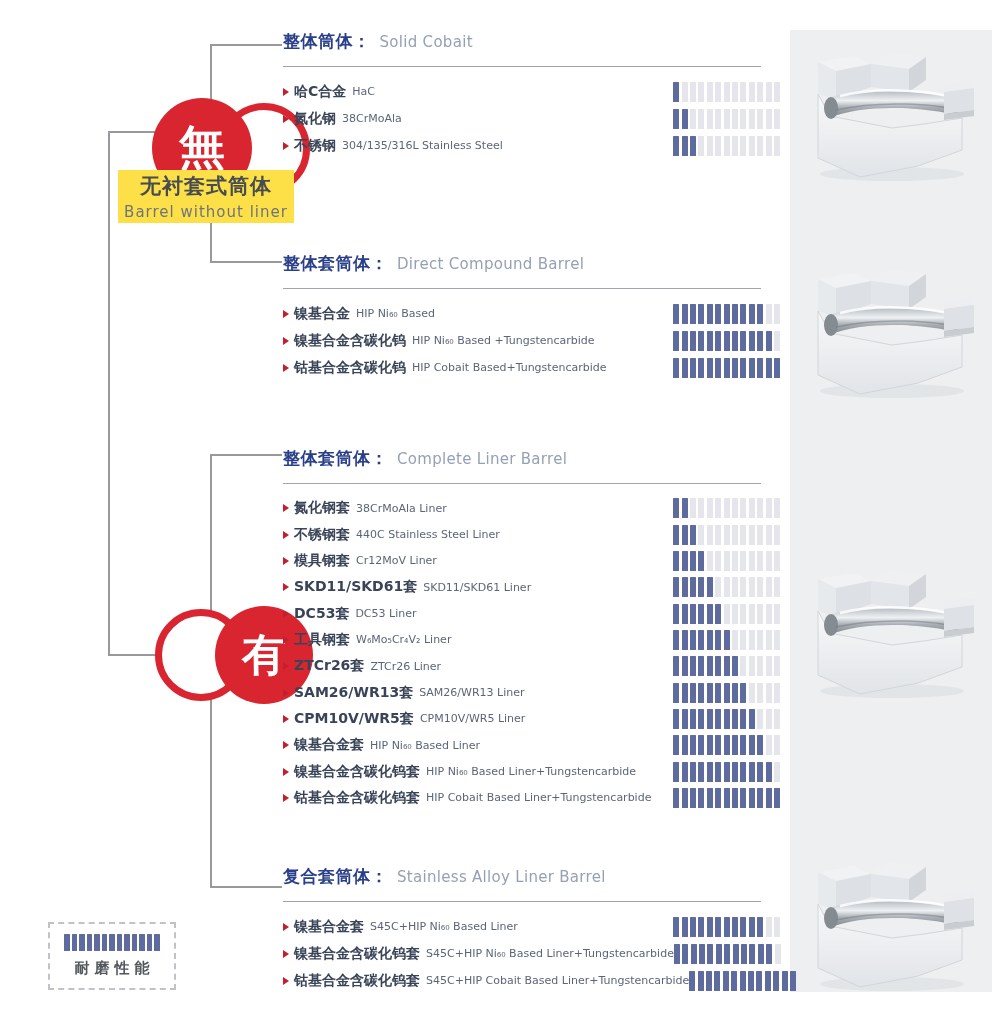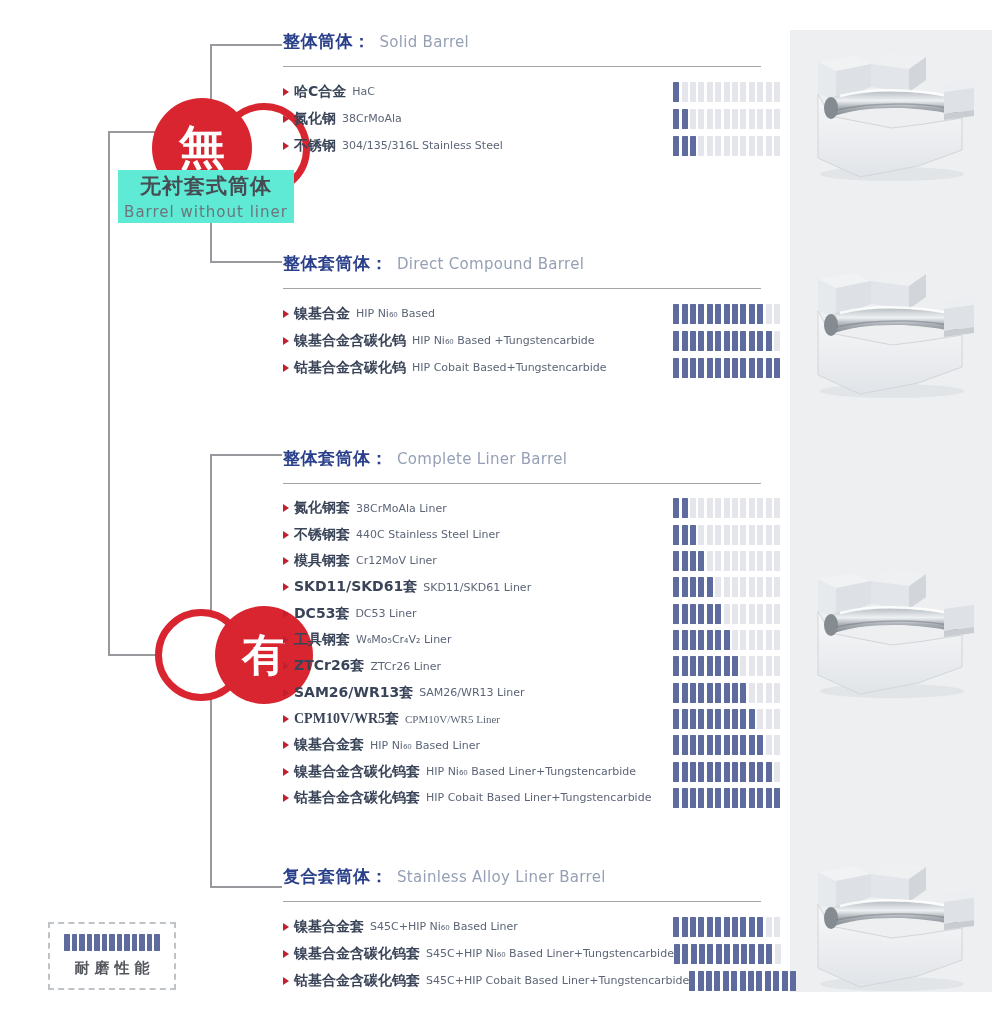--- a/index.html
+++ b/index.html
@@ -26,21 +26,21 @@
   .item .zh { font-size:14px; font-weight:700; color:#3a4458; white-space:nowrap; }
   .item .en { font-size:11px; color:#5c6577; margin-left:6px; white-space:nowrap; }
   .bar { margin-left:auto; display:flex; gap:2.4px; flex:none; }
   .seg { width:6px; height:20px; border-radius:.5px; }
 
   
   .circle-ring { position:absolute; border:7px solid #d8252f; border-radius:50%; background:#fff; box-sizing:border-box; }
   .circle-fill { position:absolute; border-radius:50%; background:#d8252f; color:#fff;
                  display:flex; align-items:center; justify-content:center;
                  font-family:"DejaVu Serif","Liberation Serif",serif; font-weight:700; }
-  .group-label { position:absolute; text-align:center; background:#5eead4; padding:2px 0; }
+  .group-label { position:absolute; text-align:center; background:#fde047; padding:2px 0; }
   .group-label .l-zh { font-size:21px; font-weight:700; color:#474c52; letter-spacing:1px; white-space:nowrap; }
   .group-label .l-en { font-size:15px; color:#6e747c; margin-top:3px; letter-spacing:1px; white-space:nowrap; }
 
   
   .logo-group { position:absolute; left:40px; top:330px; width:160px; text-align:center; background:#fff; }
   .logo-zh { font-size:27px; font-weight:700; color:#3e4247; letter-spacing:3px; margin-top:2px; white-space:nowrap; }
   .logo-en { font-size:12px; color:#70767d; letter-spacing:.8px; margin-top:4px; white-space:nowrap; }
 
   
   .legend { position:absolute; left:48px; top:922px; width:128px; height:68px;
@@ -194,21 +194,21 @@
         <span class="seg" style="background: rgb(93, 107, 158); height: 17px;"></span>
         <span class="seg" style="background: rgb(93, 107, 158); height: 17px;"></span>
         <span class="seg" style="background: rgb(93, 107, 158); height: 17px;"></span>
         <span class="seg" style="background: rgb(93, 107, 158); height: 17px;"></span>
       </div>
     <div class="legend-label">耐磨性能</div>
   </div>
 
   <div id="sections">
       <div class="section" style="top: 30px;">
-        <div class="sec-title"><span class="t-zh">整体筒体：</span><span class="t-en">Solid Barrel</span></div>
+        <div class="sec-title"><span class="t-zh">整体筒体：</span><span class="t-en">Solid Cobait</span></div>
         <div class="divider"></div>
         <div class="items">
           <div class="item" style="height: 27px;">
             <span class="arrow"></span>
             <span class="zh">哈C合金</span>
             <span class="en">HaC</span>
             <span class="bar">
               <span class="seg" style="background: rgb(93, 107, 158);"></span>
               <span class="seg" style="background: rgb(228, 230, 235);"></span>
               <span class="seg" style="background: rgb(228, 230, 235);"></span>
@@ -489,21 +489,21 @@
               <span class="seg" style="background: rgb(93, 107, 158);"></span>
               <span class="seg" style="background: rgb(93, 107, 158);"></span>
               <span class="seg" style="background: rgb(93, 107, 158);"></span>
               <span class="seg" style="background: rgb(93, 107, 158);"></span>
               <span class="seg" style="background: rgb(228, 230, 235);"></span>
               <span class="seg" style="background: rgb(228, 230, 235);"></span>
               <span class="seg" style="background: rgb(228, 230, 235);"></span>
               <span class="seg" style="background: rgb(228, 230, 235);"></span>
             </span>
           </div>
-          <div class="item" style="height: 26.35px; font-family: Liberation Serif, serif;">
+          <div class="item" style="height: 26.35px;">
             <span class="arrow"></span>
             <span class="zh">CPM10V/WR5套</span>
             <span class="en">CPM10V/WR5 Liner</span>
             <span class="bar">
               <span class="seg" style="background: rgb(93, 107, 158);"></span>
               <span class="seg" style="background: rgb(93, 107, 158);"></span>
               <span class="seg" style="background: rgb(93, 107, 158);"></span>
               <span class="seg" style="background: rgb(93, 107, 158);"></span>
               <span class="seg" style="background: rgb(93, 107, 158);"></span>
               <span class="seg" style="background: rgb(93, 107, 158);"></span>

